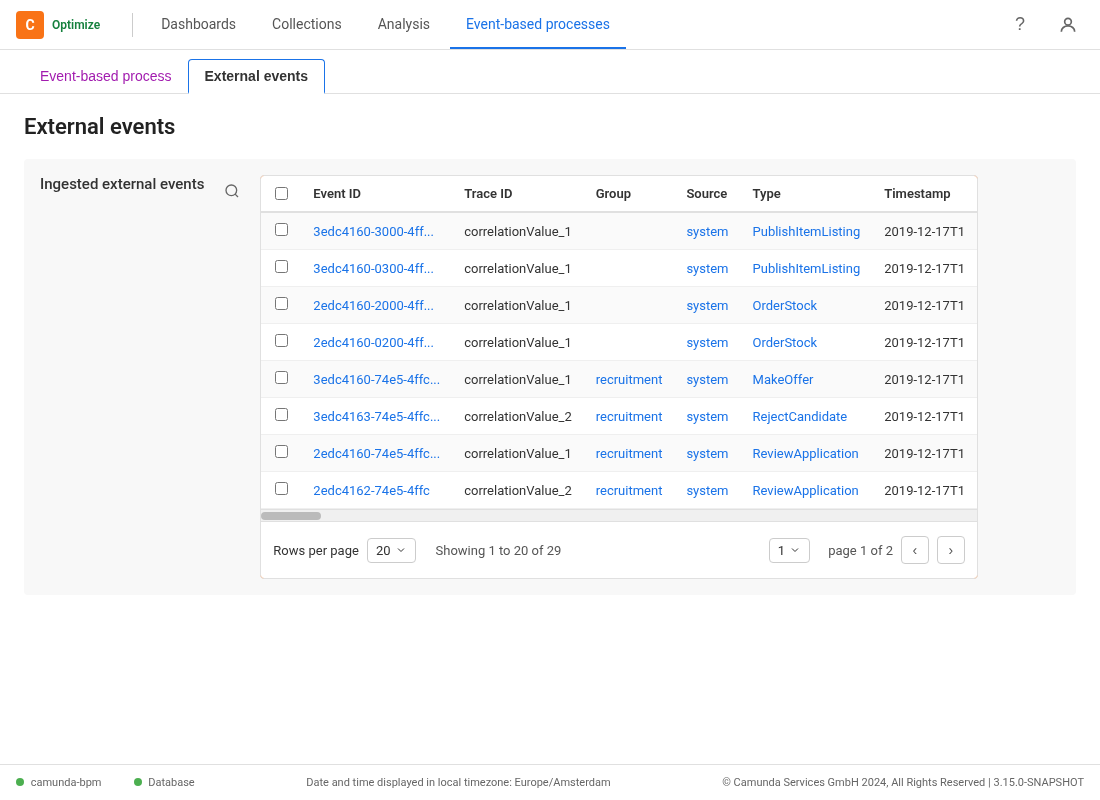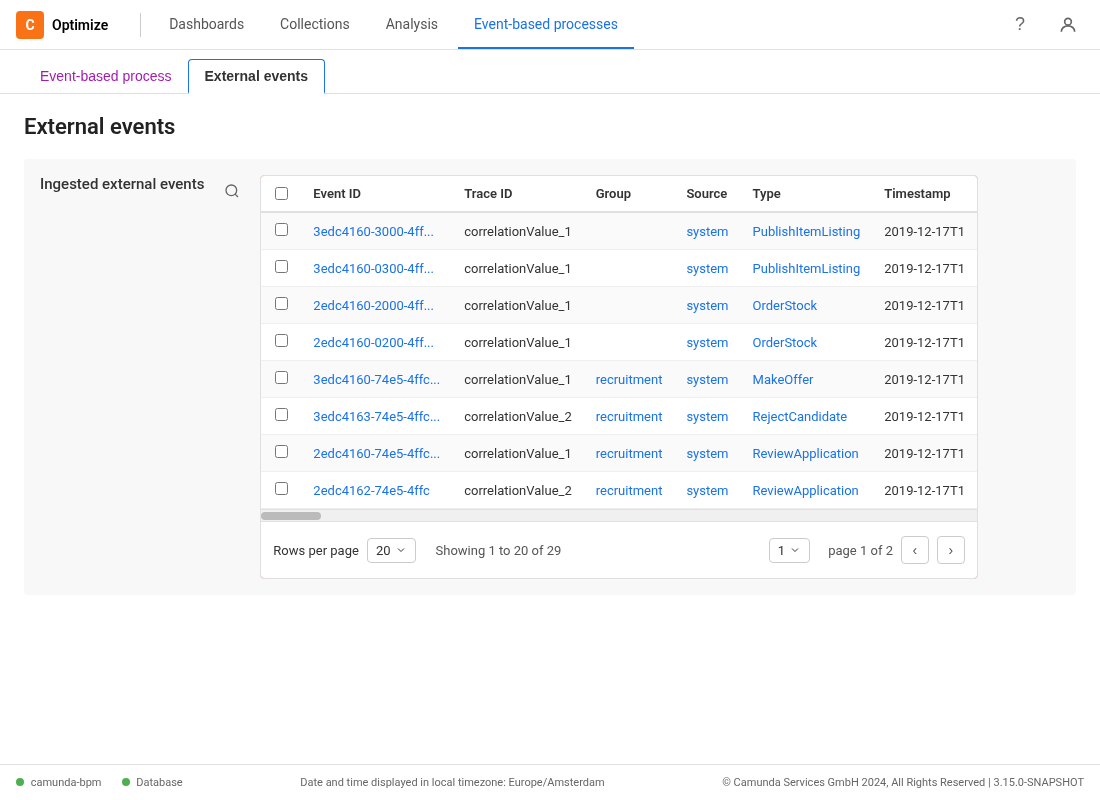--- a/index.html
+++ b/index.html
@@ -2,21 +2,21 @@
 <html><head>
   <meta charset="utf-8">
   <style>
     * { box-sizing: border-box; margin: 0; padding: 0; }
     body { font-family: -apple-system, BlinkMacSystemFont, 'Segoe UI', Roboto, sans-serif; font-size: 14px; color: #333; background: #fff; width: 1100px; height: 800px; overflow: hidden; display: flex; flex-direction: column; }
 
     
     .top-nav { display: flex; align-items: center; height: 50px; border-bottom: 1px solid #e0e0e0; padding: 0 16px; gap: 0; }
     .brand-logo { display: flex; align-items: center; gap: 8px; margin-right: 20px; }
     .brand-icon { width: 28px; height: 28px; background: #f97316; border-radius: 4px; display: flex; align-items: center; justify-content: center; color: white; font-weight: bold; font-size: 14px; }
-    .brand-name { font-weight: 600; font-size: 14px; color: #000000; }
+    .brand-name { font-weight: 600; font-size: 12px; color: #15803d; }
     .nav-separator { width: 1px; height: 24px; background: #ccc; margin: 0 12px; }
     .nav-items { display: flex; align-items: center; height: 100%; gap: 4px; flex: 1; }
     .nav-item { padding: 0 16px; height: 100%; display: flex; align-items: center; cursor: pointer; color: #555; font-size: 14px; border-bottom: 2px solid transparent; text-decoration: none; }
     .nav-item.active { color: #1a73e8; border-bottom: 2px solid #1a73e8; }
     .nav-right { display: flex; align-items: center; gap: 16px; margin-left: auto; }
     .nav-icon-btn { width: 32px; height: 32px; display: flex; align-items: center; justify-content: center; cursor: pointer; color: #666; border-radius: 50%; border: none; background: none; font-size: 18px; }
 
     
     .sub-tabs { display: flex; align-items: flex-end; padding: 0 24px; border-bottom: 1px solid #e0e0e0; height: 44px; }
     .sub-tab { padding: 8px 16px; cursor: pointer; color: #a21caf; font-size: 14px; border: none; background: none; border-bottom: 2px solid transparent; margin-bottom: -1px; }
@@ -61,21 +61,21 @@
     .page-select { display: flex; align-items: center; border: 1px solid #ccc; border-radius: 4px; padding: 4px 8px; cursor: pointer; gap: 4px; background: #fff; }
     .page-text { color: #555; margin-left: 10px; }
     .page-nav-btn { width: 28px; height: 28px; display: flex; align-items: center; justify-content: center; border: 1px solid #ccc; border-radius: 4px; cursor: pointer; background: #fff; color: #555; font-size: 14px; }
 
     
     .scrollbar-row { height: 12px; background: #f0f0f0; position: relative; border-top: 1px solid #e0e0e0; }
     .scrollbar-thumb { position: absolute; left: 0; top: 2px; width: 60px; height: 8px; background: #bbb; border-radius: 4px; }
 
     
     .footer { height: 36px; background: #fff; border-top: 1px solid #e0e0e0; display: flex; align-items: center; padding: 0 16px; font-size: 11px; color: #666; gap: 20px; }
-    .footer-left { display: flex; align-items: center; gap: 20px; }
+    .footer-left { display: flex; align-items: center; gap: 32px; }
     .status-dot { width: 8px; height: 8px; border-radius: 50%; display: inline-block; margin-right: 4px; }
     .status-dot.green { background: #4caf50; }
     .footer-center { flex: 1; text-align: center; }
     .footer-right { margin-left: auto; }
 
     
     .header-checkbox { display: flex; align-items: center; justify-content: center; }
   </style>
 </head>
 <body>

